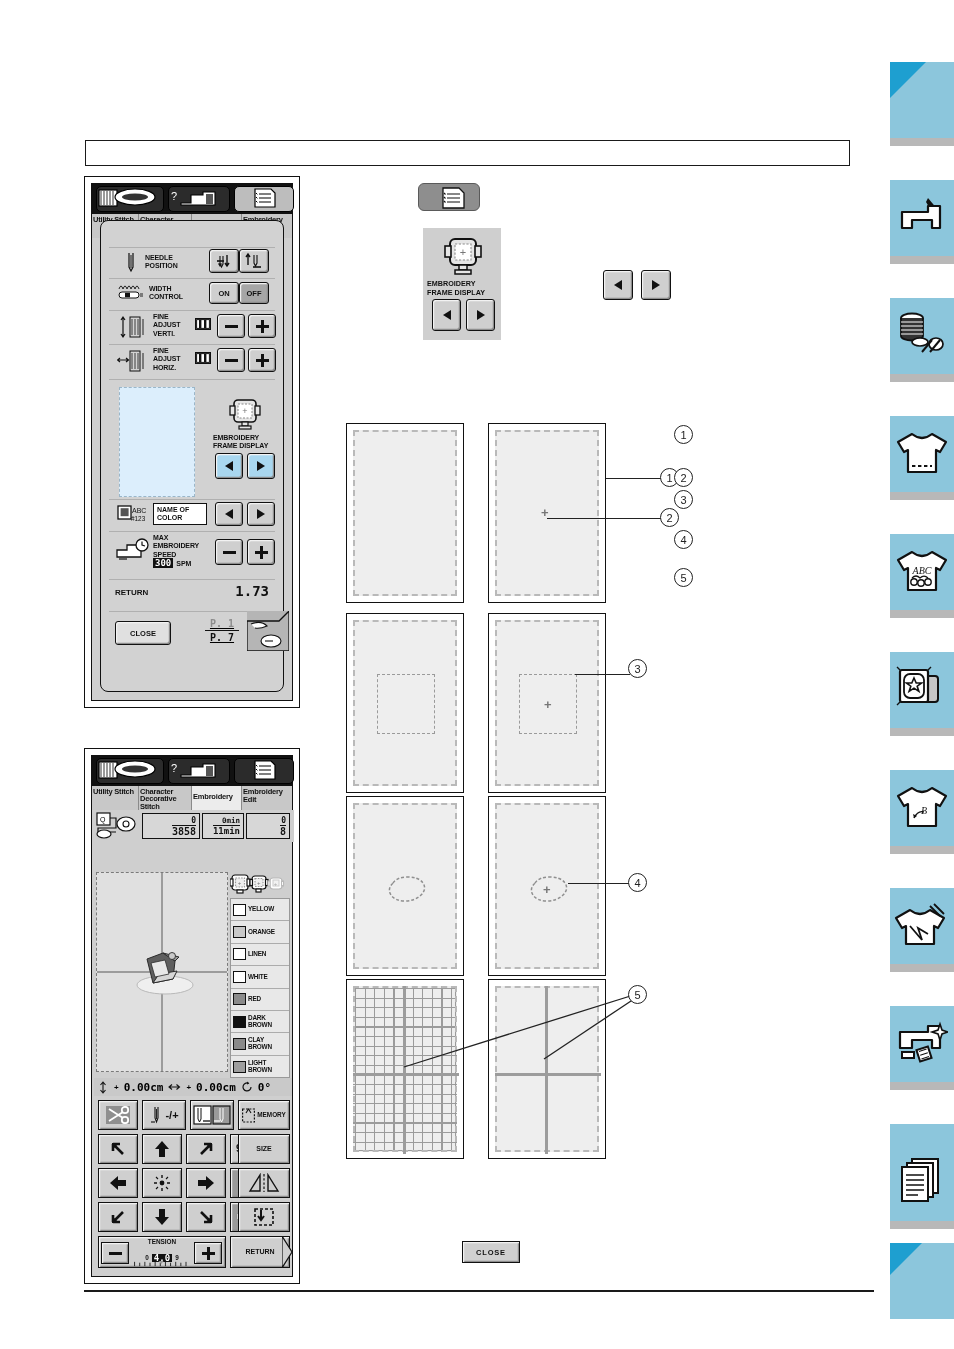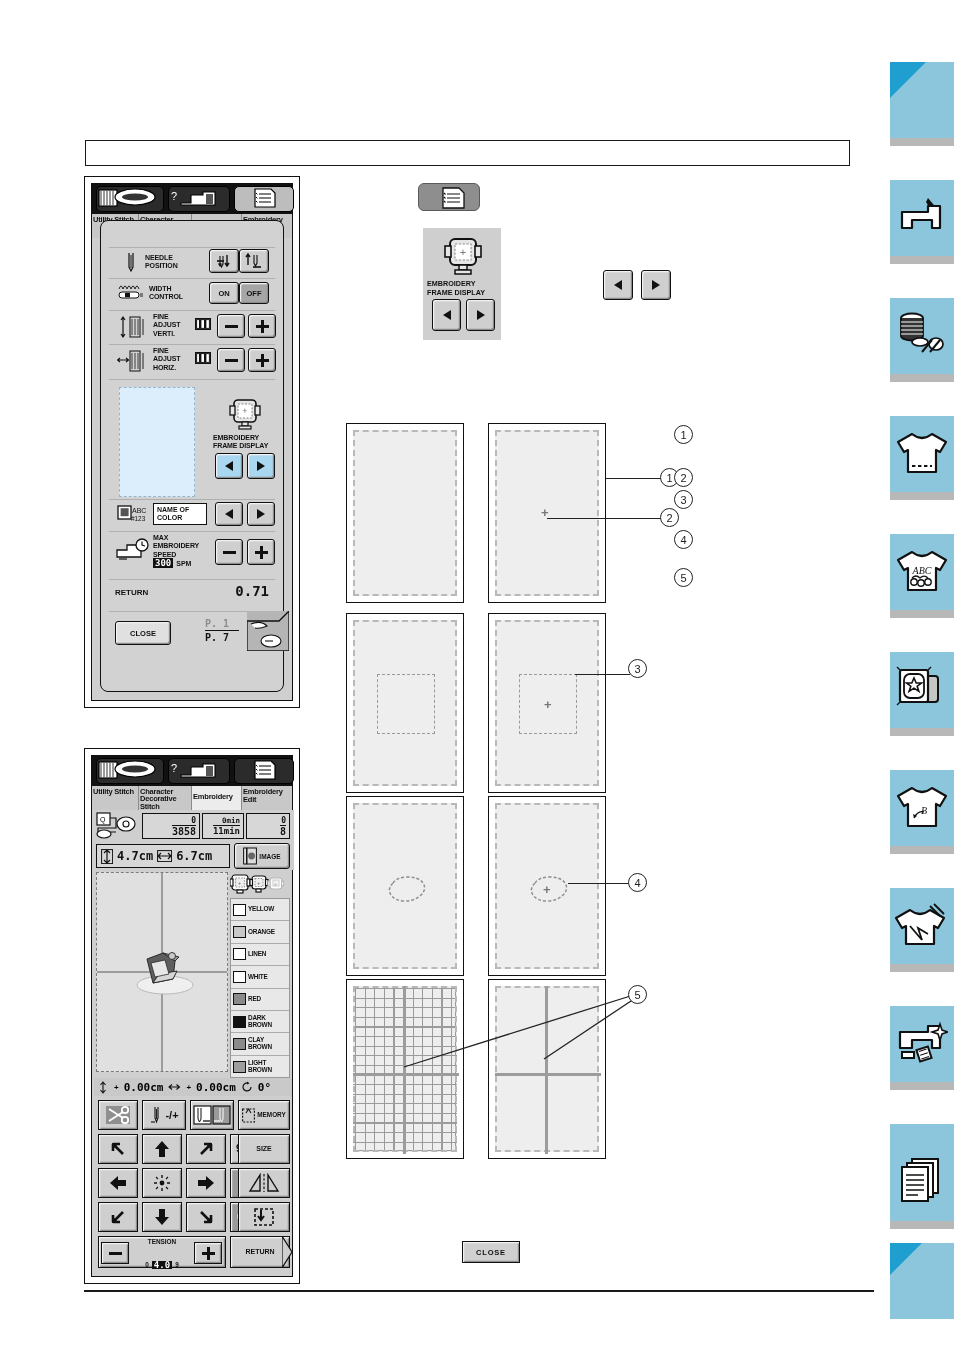--- a/index.html
+++ b/index.html
@@ -298,24 +298,24 @@
         <div class="btn3d rnd" style="left:114px; top:318px; width:28px; height:26px;">
             <div class="minus"></div>
           </div>
         <div class="btn3d rnd" style="left:146px; top:318px; width:28px; height:26px;">
             <div class="plusv"></div>
           </div>
 
         <div class="srow" style="top:358px;"></div>
         <div class="srow" style="top:390px;"></div>
         <div style="position:absolute; left:14px; top:367px; font-size:8px; font-weight:bold; color:#111;">RETURN</div>
-        <div class="lcdfont" style="position:absolute; right:14px; top:362px; font-size:14px; font-weight:bold; color:#111;">0.71</div>
+        <div class="lcdfont" style="position:absolute; right:14px; top:362px; font-size:14px; font-weight:bold; color:#111;">1.73</div>
 
         <div class="btn3d rnd" style="left:14px; top:400px; width:56px; height:24px; background:#e0e0e0;">CLOSE</div>
-        <div style="position:absolute; left:104px; top:397px; width:34px;">
+        <div style="position:absolute; left:104px; top:397px; text-align:center; width:34px;text-decoration:underline;">
           <div class="lcdfont" style="font-size:10px; color:#8d8d8d; font-weight:bold;">P. 1</div>
           <div style="height:1.4px; background:#111; margin:1px 0;"></div>
           <div class="lcdfont" style="font-size:10px; color:#111; font-weight:bold;">P. 7</div>
         </div>
         <div class="dogear" style="left:146px; top:390px; width:40px; height:38px; border:none;">
           <svg width="42" height="40" viewBox="0 0 42 40">
             <path d="M0 10 L32 10 L42 0 L42 40 L0 40 Z" fill="#b5b5b5" stroke="#111" stroke-width="1.3"></path>
             <path d="M4 13 q10 -4 16 2 q-7 3 -12 2" fill="#fff" stroke="#111" stroke-width="1.1"></path>
             <ellipse cx="24" cy="30" rx="10" ry="6" fill="#fff" stroke="#111" stroke-width="1.1"></ellipse>
             <path d="M18 30 h8" stroke="#111" stroke-width="1.1"></path>
@@ -384,42 +384,20 @@
         <div class="seg" style="left:110px; top:3px; width:42px; height:26px; background:#d7d7d7; flex-direction:column; align-items:flex-end; justify-content:center; padding-right:3px;">
           <div class="lcdfont" style="font-size:7.5px;">0min</div>
           <div class="lcdfont" style="font-size:9px; border-top:1.2px solid #111;">11min</div>
         </div>
         <div class="seg" style="left:154px; top:3px; width:44px; height:26px; background:#d7d7d7; flex-direction:column; align-items:flex-end; justify-content:center; padding-right:3px;">
           <div class="lcdfont" style="font-size:8px;">0</div>
           <div class="lcdfont" style="font-size:10px; border-top:1.2px solid #111;">8</div>
         </div>
       </div>
 
-      <div class="embtop" style="left:0; top:86px; width:202px; height:28px;">
-        <div class="seg" style="left:4px; top:2px; width:134px; height:24px; background:#d7d7d7; justify-content:flex-start; padding-left:4px; gap:4px;">
-          <svg width="12" height="15" viewBox="0 0 12 15">
-              <path d="M6 2 L6 13 M3 4 L6 1 L9 4 M3 11 L6 14 L9 11" stroke="#111" stroke-width="1.2" fill="none"></path>
-              <rect x="0.6" y="0.6" width="11" height="14" fill="none" stroke="#111" stroke-width="1"></rect>
-            </svg>
-          <span class="lcdfont" style="font-size:12px; font-weight:bold;">4.7cm</span>
-          <svg width="15" height="12" viewBox="0 0 15 12">
-              <path d="M2 6 L13 6 M4 3 L1 6 L4 9 M11 3 L14 6 L11 9" stroke="#111" stroke-width="1.2" fill="none"></path>
-              <rect x="0.6" y="0.6" width="14" height="11" fill="none" stroke="#111" stroke-width="1"></rect>
-            </svg>
-          <span class="lcdfont" style="font-size:12px; font-weight:bold;">6.7cm</span>
-        </div>
-        <div class="btn3d rnd" style="left:142px; top:1px; width:56px; height:26px; gap:2px;">
-          <svg width="14" height="18" viewBox="0 0 14 18">
-            <rect x="0.6" y="1" width="3" height="16" fill="#ddd" stroke="#111" stroke-width="1"></rect>
-            <rect x="4" y="1" width="9.4" height="16" fill="#ddd" stroke="#111" stroke-width="1"></rect>
-            <circle cx="8.6" cy="9" r="3.4" fill="#666"></circle>
-          </svg>
-          <span style="font-size:6.5px;">IMAGE</span>
-        </div>
-      </div>
 
       <div class="embfield" style="left:4px; top:116px; width:132px; height:200px;">
         <div class="cross-h" style="left:0; top:98px; width:100%; height:1.6px;"></div>
         <div class="cross-v" style="left:64px; top:0; width:1.6px; height:100%;"></div>
         <svg style="position:absolute; left:32px; top:70px;" width="70" height="58" viewBox="0 0 70 58">
           <ellipse cx="36" cy="42" rx="28" ry="9" fill="#efefef" stroke="#b9b9b9" stroke-width="1"></ellipse>
           <path d="M18 16 L34 10 L46 18 L44 36 L24 40 Z" fill="#5e5e5e" stroke="#2a2a2a" stroke-width="1"></path>
           <path d="M34 10 L50 14 L46 18 Z" fill="#9a9a9a" stroke="#2a2a2a" stroke-width="1"></path>
           <path d="M24 40 L44 36 L48 28 L30 31 Z" fill="#d6d6d6" stroke="#2a2a2a" stroke-width="1"></path>
           <path d="M22 20 L36 17 L40 31 L26 34 Z" fill="#e8e8e8" stroke="#2a2a2a" stroke-width="0.8"></path>
@@ -617,21 +595,21 @@
       <div class="gridbtn gray" style="left:138px; top:446px; width:44px; height:30px;">DENSITY</div>
       <div class="gridbtn" style="left:146px; top:446px; width:52px; height:30px;">
         <svg width="22" height="20" viewBox="0 0 22 20">
             <rect x="2" y="2" width="18" height="16" fill="none" stroke="#111" stroke-width="1.6" stroke-dasharray="3 2"></rect>
             <path d="M8 3 L8 12 M5 9 L8 13 L11 9" stroke="#111" stroke-width="2" fill="none"></path>
           </svg>
       </div>
 
       <div class="gridbtn" style="left:6px; top:480px; width:128px; height:32px; flex-direction:column; justify-content:flex-start; padding-top:1px; gap:0;">
         <span style="font-size:6.4px;">TENSION</span>
-        <div style="display:flex; align-items:center; gap:3px; margin-top:15px;">
+        <div style="display:flex; align-items:center; gap:3px; margin-top:8px;">
           <span style="font-size:6.4px;">0</span>
           <span class="invnum" style="font-size:9px;">4.0</span>
           <span style="font-size:6.4px;">9</span>
         </div>
         <svg width="70" height="7" viewBox="0 0 70 7" style="margin-top:-1px;">
           <path d="M3 6 L3 1 M9 6 L9 2 M15 6 L15 1 M21 6 L21 2 M27 6 L27 1 M33 6 L33 2 M39 6 L39 1 M45 6 L45 2 M51 6 L51 1 M57 6 L57 2 M63 6 L63 1" stroke="#111" stroke-width="1"></path>
           <path d="M31 0 L37 0 L34 3.4 Z" fill="#999"></path>
         </svg>
       </div>
       <div class="gridbtn" style="left:9px; top:486px; width:28px; height:22px;">

